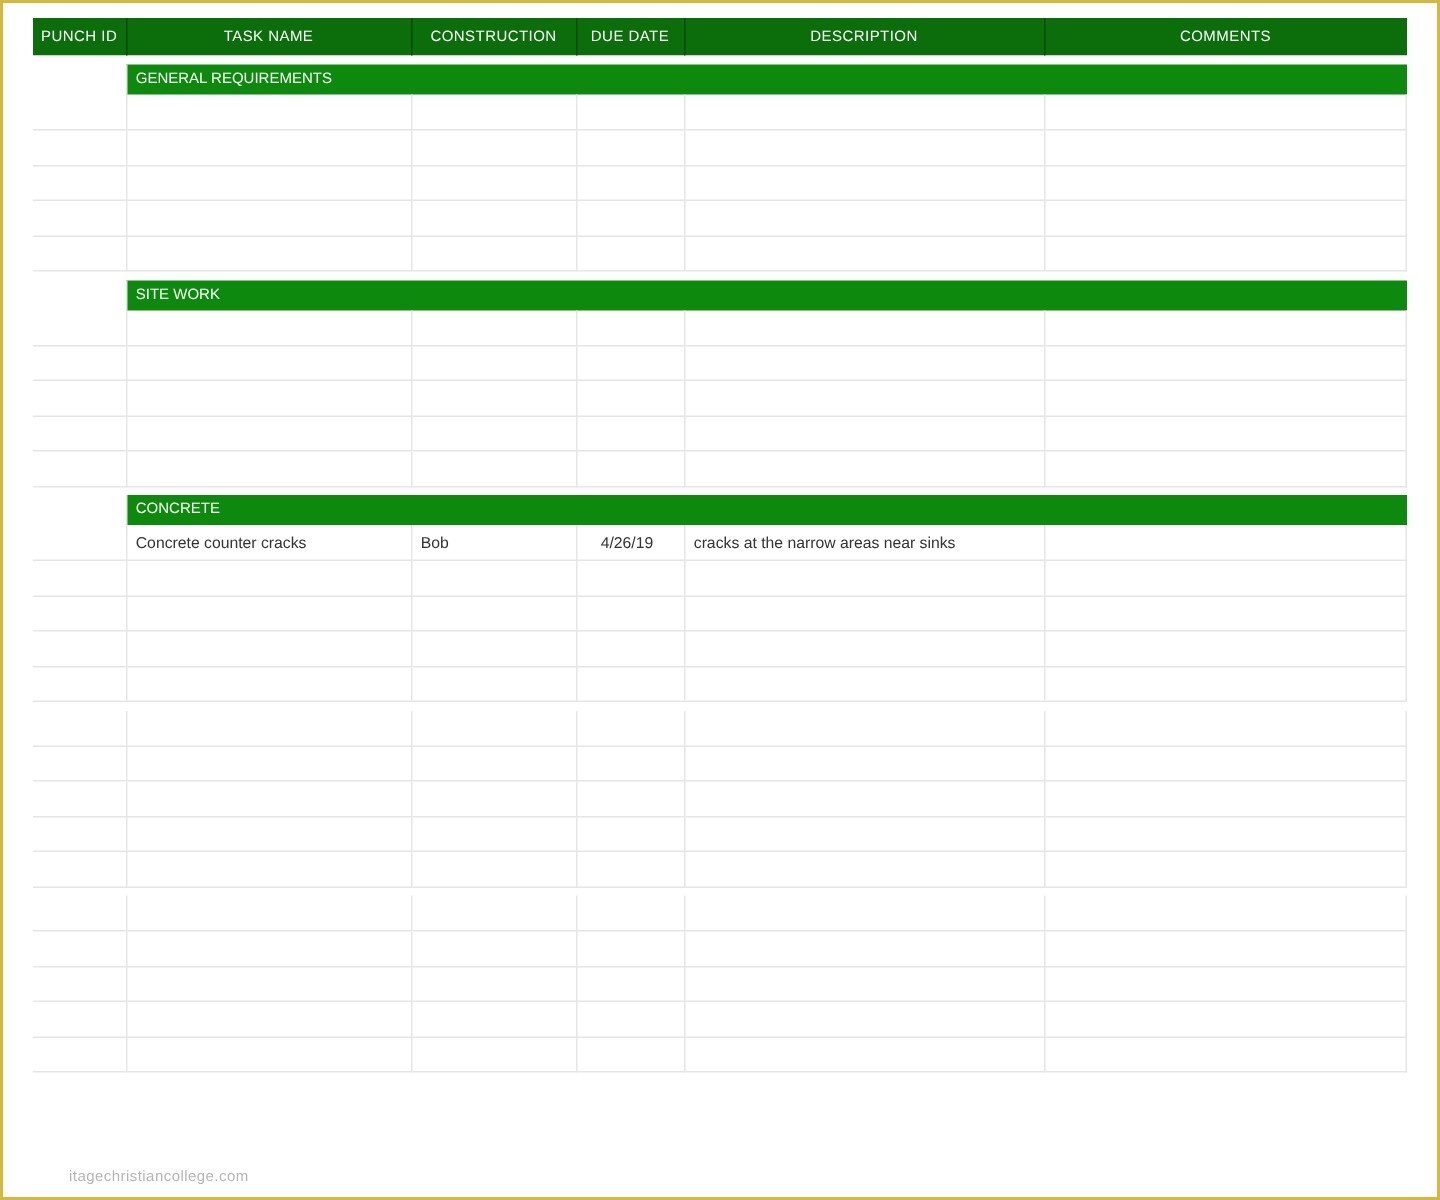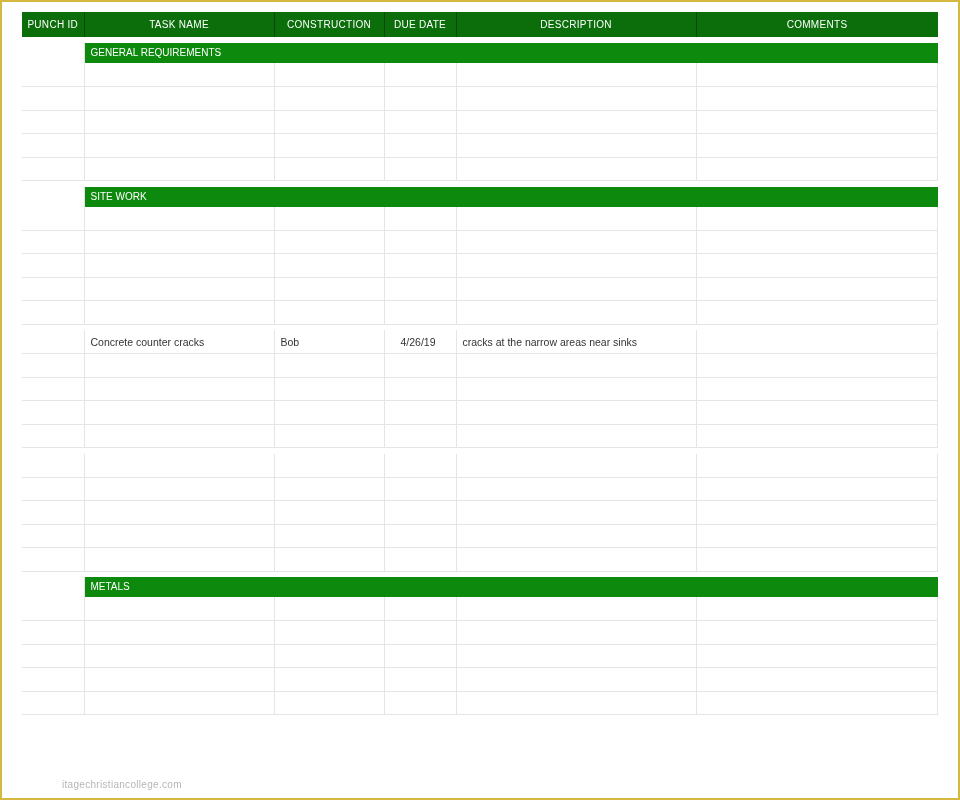--- a/index.html
+++ b/index.html
@@ -73,21 +73,20 @@
   }
   .data-row td:first-child { border-left: none; }
   .data-row td.c-due-cell { text-align: center; padding-right: 10px; }
   .watermark {
     position: absolute;
     left: 44px;
     bottom: 8px;
     font-size: 10px;
     color: rgba(120,120,120,0.55);
     letter-spacing: 0.3px;
-    margin-left: 16px;
   }
 </style>
 </head>
 <body>
 
 <div class="container">
 
   <table>
     <colgroup>
       <col class="c-pid">
@@ -206,20 +205,28 @@
           <td></td>
           <td></td>
           <td></td>
           <td class="c-due-cell"></td>
           <td></td>
           <td></td>
         </tr>
         <tr class="gap-row">
           <td colspan="6"></td>
         </tr>
+        <tr class="section-row">
+          <td class="section-first"></td>
+          <td>CONCRETE</td>
+          <td></td>
+          <td></td>
+          <td></td>
+          <td></td>
+        </tr>
         <tr class="data-row">
           <td></td>
           <td>Concrete counter cracks</td>
           <td>Bob</td>
           <td class="c-due-cell">4/26/19</td>
           <td>cracks at the narrow areas near sinks</td>
           <td></td>
         </tr>
         <tr class="data-row">
           <td></td>
@@ -291,28 +298,20 @@
         <tr class="data-row">
           <td></td>
           <td></td>
           <td></td>
           <td class="c-due-cell"></td>
           <td></td>
           <td></td>
         </tr>
         <tr class="gap-row">
           <td colspan="6"></td>
-        </tr>
-        <tr class="section-row">
-          <td class="section-first"></td>
-          <td>METALS</td>
-          <td></td>
-          <td></td>
-          <td></td>
-          <td></td>
         </tr>
         <tr class="data-row">
           <td></td>
           <td></td>
           <td></td>
           <td class="c-due-cell"></td>
           <td></td>
           <td></td>
         </tr>
         <tr class="data-row">

